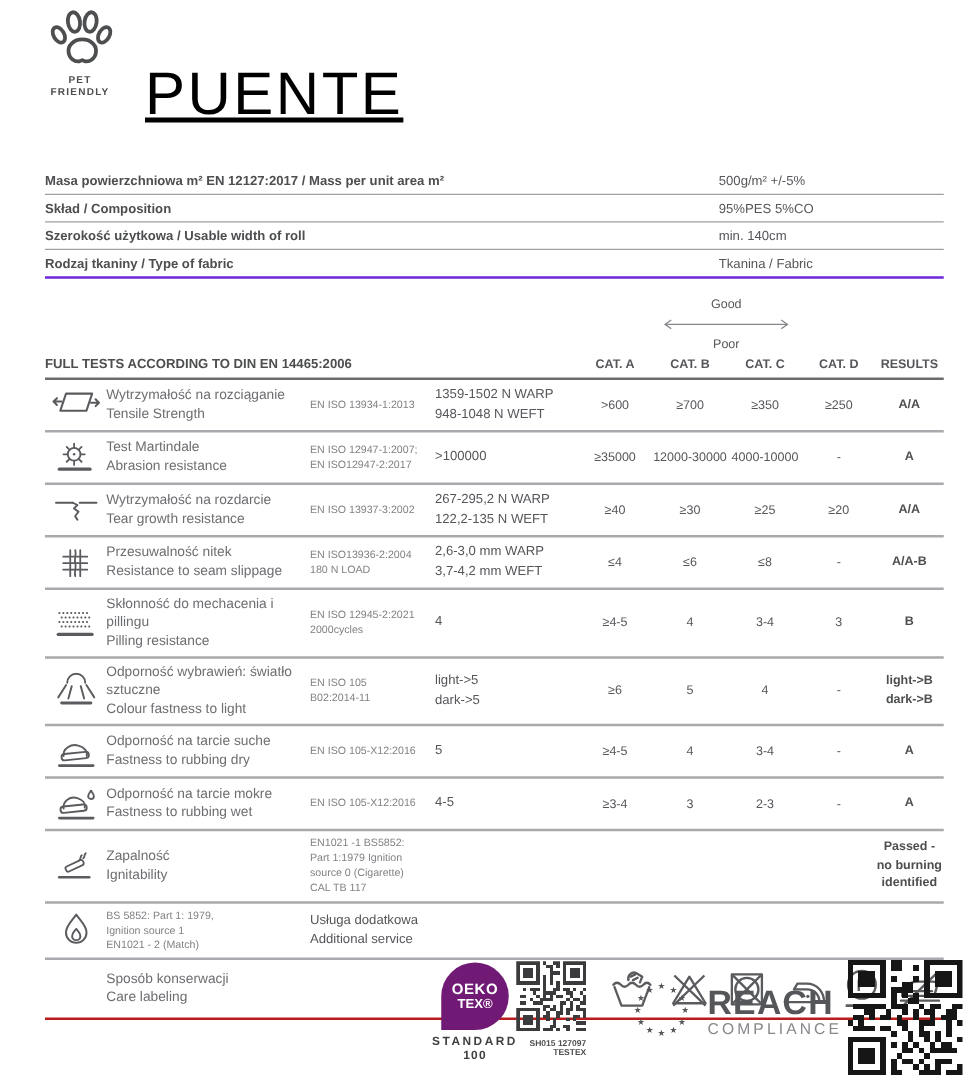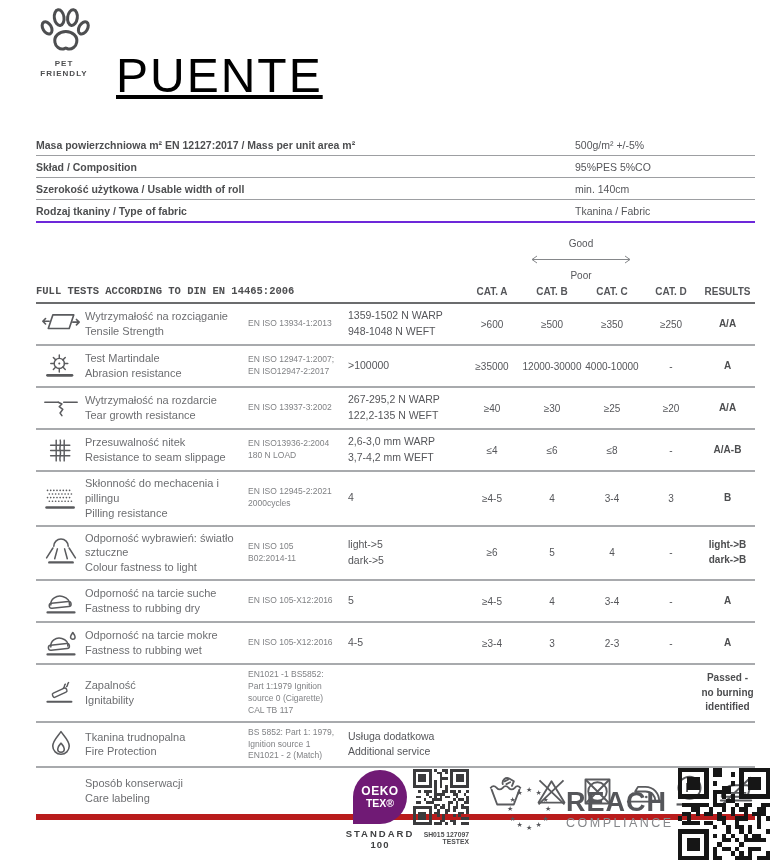--- a/index.html
+++ b/index.html
@@ -14,21 +14,21 @@
   
   .spec-table{position:absolute;left:36px;top:122px;width:719px;margin-top:12px;}
   .spec-row{display:flex;align-items:center;padding:5px 0 4px 0;border-bottom:1px solid #9d9fa2;}
   .spec-row:last-child{border-bottom:2px solid #6d28d9;}
   .spec-label{flex:0 0 539px;font-size:10.5px;font-weight:bold;color:#4d4e50;}
   .spec-value{flex:1;font-size:10.5px;color:#55565a;}
   
   .tests{position:absolute;left:36px;top:238px;width:719px;}
   .tests-header{display:flex;justify-content:space-between;align-items:flex-end;
                 padding-bottom:5px;border-bottom:2px solid #6b6c6e;}
-  .tests-title{font-size:10.5px;font-weight:bold;color:#4d4e50;font-family:Liberation Mono, monospace;}
+  .tests-title{font-size:10.5px;font-weight:bold;color:#4d4e50;}
   .tests-cols{width:293px;}
   .scale-row{width:238px;display:flex;align-items:center;justify-content:center;gap:6px;
              margin-bottom:5px;font-size:10px;color:#55565a;flex-direction:column;}
   .cat-row{display:flex;}
   .cat-col{text-align:center;font-size:10px;font-weight:bold;color:#55565a;}
   .t-row{display:grid;grid-template-columns:49px 163px 100px 114px 60px 60px 60px 58px 55px;
          align-items:center;min-height:42px;padding:4px 0;box-sizing:border-box;
          border-bottom:2px solid #a8aaad;}
   .t-icon{display:flex;justify-content:center;align-items:center;}
   .t-name{font-size:11px;color:#6d6e71;line-height:1.35;padding-right:4px;}
@@ -136,21 +136,21 @@
       <div class="t-name-en">Tensile Strength</div>
     </div>
     <div class="t-std">
             <div>EN ISO 13934-1:2013</div>
           </div>
     <div class="t-val">
             <div>1359-1502 N WARP</div>
             <div>948-1048 N WEFT</div>
           </div>
     <div class="t-cat">&gt;600</div>
-    <div class="t-cat">≥500</div>
+    <div class="t-cat">≥700</div>
     <div class="t-cat">≥350</div>
     <div class="t-cat">≥250</div>
     <div class="t-result">
             <div>A/A</div>
           </div>
   </div>
 
   <div class="t-row">
     <div class="t-icon">
             <svg viewBox="0 0 40 30" width="34" height="26" fill="none" stroke="#5a5b5e" stroke-width="1.7" stroke-linecap="round">
@@ -383,41 +383,37 @@
           </div>
   </div>
 
   <div class="t-row">
     <div class="t-icon">
             <svg viewBox="0 0 36 34" width="30" height="28" fill="none" stroke="#5a5b5e" stroke-width="1.9" stroke-linecap="round" stroke-linejoin="round">
               <path d="M18,2 C13,9 8,13 8,19.5 A10,10 0 0 0 28,19.5 C28,13 23,9 18,2 Z"></path>
               <path d="M14,23 a4,4 0 0 0 8,0 c0,-3 -2,-4.5 -4,-7 c-2,2.5 -4,4 -4,7 Z"></path>
             </svg>
           </div>
-    <div class="t-name">
-      <div class="t-name-pl">Tkanina trudnopalna</div>
-      <div class="t-name-en">Fire Protection</div>
-    </div>
     <div class="t-std">
             <div>BS 5852: Part 1: 1979,</div>
             <div>Ignition source 1</div>
             <div>EN1021 - 2 (Match)</div>
           </div>
     <div class="t-val">
             <div>Usługa dodatkowa</div>
             <div>Additional service</div>
           </div>
     <div class="t-cat"></div>
     <div class="t-cat"></div>
     <div class="t-cat"></div>
     <div class="t-cat"></div>
     <div class="t-result"></div>
   </div>
 </div>
-    <div class="t-row" style="border-bottom:6px solid #b91c1c;">
+    <div class="t-row" style="border-bottom:2px solid #b91c1c;">
       <div class="t-icon"></div>
       <div class="t-name">
         <div>Sposób konserwacji</div>
         <div>Care labeling</div>
       </div>
       <div class="t-std"></div>
       <div class="t-val"></div>
       <div class="care-icons" id="care-icons">
           <svg viewBox="0 0 40 40" width="37" height="37" fill="none" stroke="#5a5b5e" stroke-width="2" stroke-linecap="round" stroke-linejoin="round">
             <path d="M4,16 q3,-3.5 6.5,0 q3,3.5 6.5,0 q3,-3.5 6.5,0 q3,3.5 6.5,0 q3,-3.5 6,0"></path>

